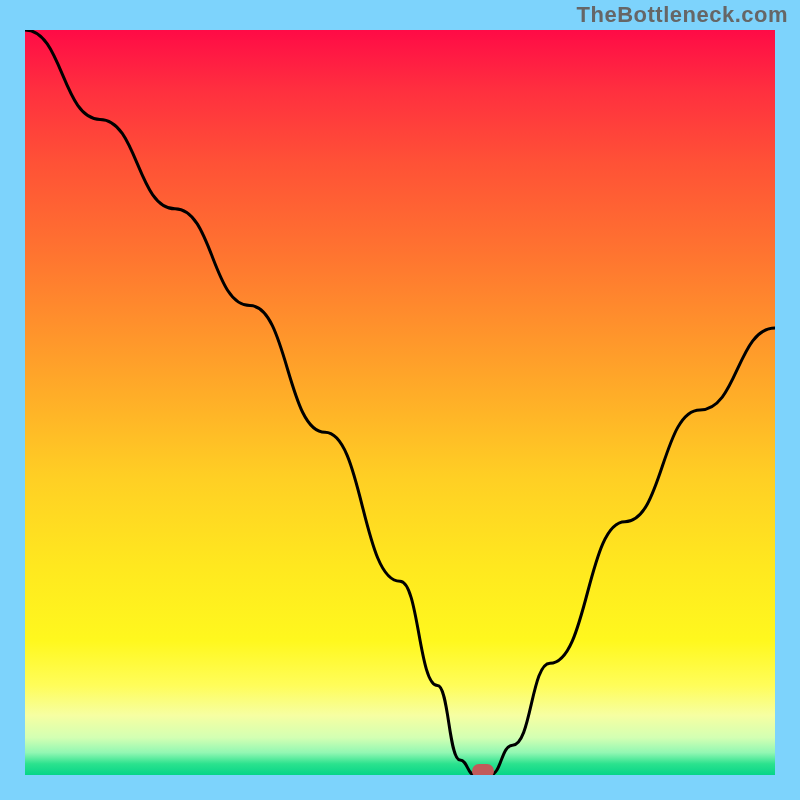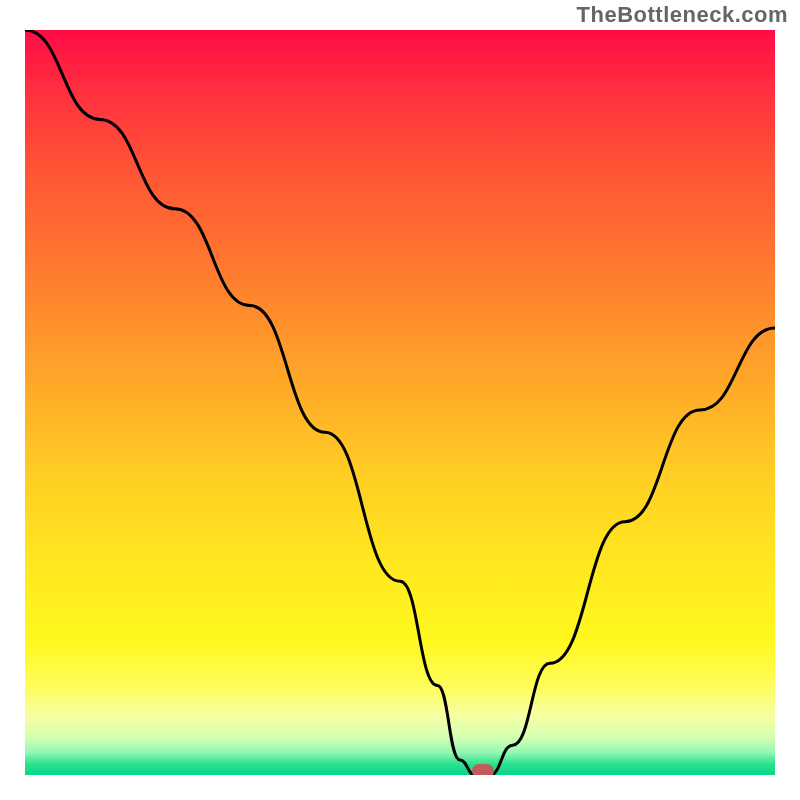--- a/index.html
+++ b/index.html
@@ -8,21 +8,21 @@
     width: 800px;
     height: 800px;
     background: #000;
     overflow: hidden;
     font-family: Arial, Helvetica, sans-serif;
   }
   .frame {
     position: relative;
     width: 800px;
     height: 800px;
-    background: #ffffff;
+    background: #7dd3fc;
   }
   .watermark {
     position: absolute;
     top: 2px;
     right: 12px;
     color: #666;
     font-size: 22px;
     font-weight: 600;
     letter-spacing: 0.5px;
     z-index: 5;

